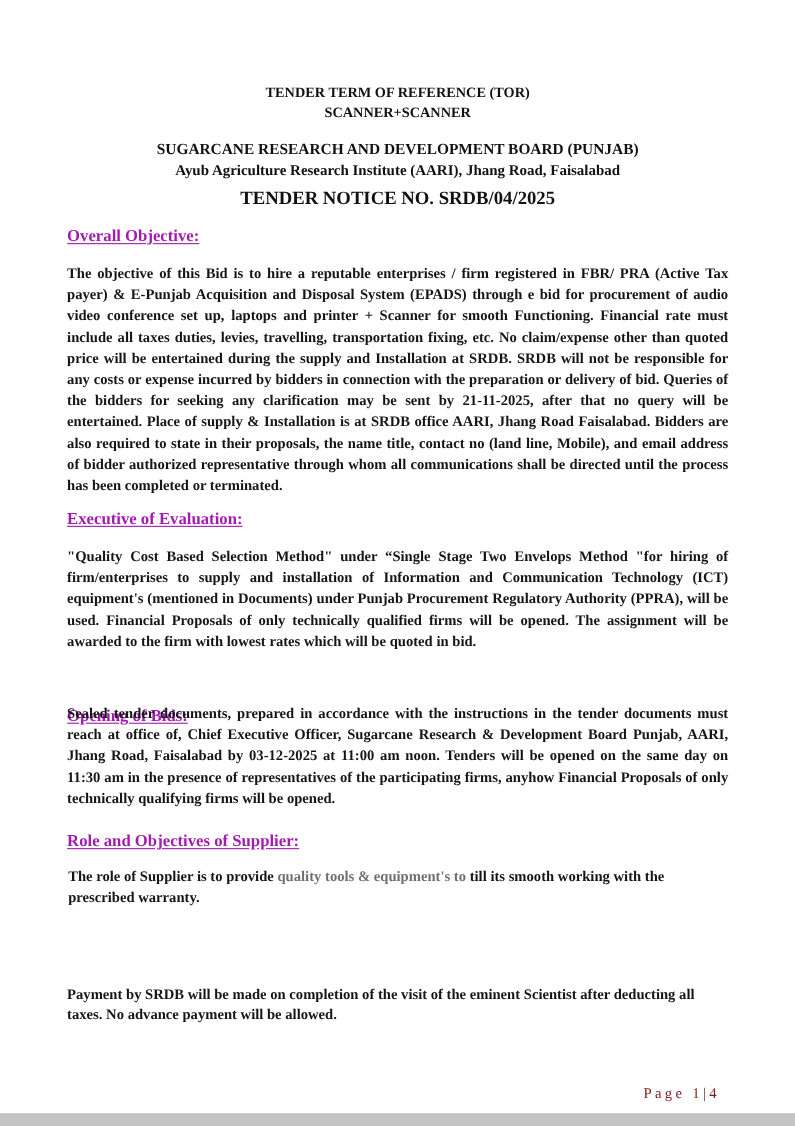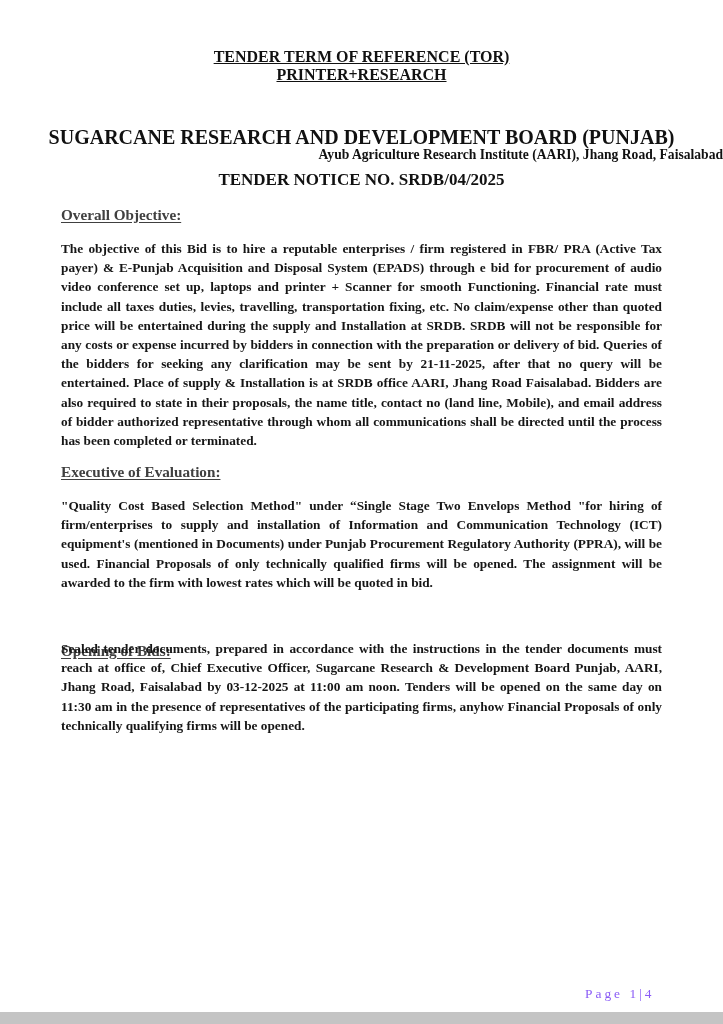--- a/index.html
+++ b/index.html
@@ -7,59 +7,62 @@
     width: 723px; height: 1024px; overflow: hidden;
     background: #ffffff;
     font-family: "Liberation Serif", "DejaVu Serif", serif;
     color: #111111;
     position: relative;
   }
   .page { position: absolute; left: 0; top: 0; width: 723px; height: 1012px; background: #ffffff; }
   .bottom-bar { position: absolute; left: 0; top: 1012px; width: 723px; height: 12px; background: #c4c4c4; }
 
   .hdr { position: absolute; left: 0; width: 723px; text-align: center; font-weight: bold; color: #111; }
-  .h1 { top: 48px; font-size: 16px; line-height: 17.5px; text-decoration: underline; }
-  .h2 { top: 128px; font-size: 20px; line-height: 18px; }
-  .h3 { top: 146px; font-size: 13.6px; line-height: 18px; text-align: right; }
+  .h1 { top: 75px; font-size: 13px; line-height: 17.5px; }
+  .h2 { top: 128px; font-size: 14px; line-height: 18px; }
+  .h3 { top: 146px; font-size: 13.6px; line-height: 18px; }
   .h4 { top: 171px; font-size: 17px; line-height: 18px; }
 
   .sec-title {
     position: absolute; left: 61px;
     font-weight: bold; font-size: 15.2px; text-decoration: underline;
-    text-underline-offset: 2px; color: #404040;
+    text-underline-offset: 2px; color: #a21caf;
   }
   .para {
     position: absolute; left: 61px; width: 601px;
     font-size: 13.3px; line-height: 19.2px; text-align: justify; color: #161616; font-weight: bold;
   }
   .para-l { text-align: left; }
   .gray { color: #707070; }
   .footer-page {
     position: absolute; left: 585px; top: 986px;
-    font-size: 13.4px; letter-spacing: 3px; color: #8b5cf6;
+    font-size: 13.4px; letter-spacing: 3px; color: #7f1d1d;
   }
 </style>
 </head>
 <body>
 
 <div class="page">
 
   <div class="hdr h1">
     <div>TENDER TERM OF REFERENCE (TOR)</div>
-    <div>PRINTER+RESEARCH</div>
+    <div>SCANNER+SCANNER</div>
   </div>
   <div class="hdr h2">SUGARCANE RESEARCH AND DEVELOPMENT BOARD (PUNJAB)</div>
   <div class="hdr h3">Ayub Agriculture Research Institute (AARI), Jhang Road, Faisalabad</div>
   <div class="hdr h4">TENDER NOTICE NO. SRDB/04/2025</div>
 
   <div class="sec-title" style="top:206px;">Overall Objective:</div>
   <div class="para" style="top:239px;">The objective of this Bid is to hire a reputable enterprises / firm registered in FBR/ PRA (Active  Tax payer) &amp; E-Punjab Acquisition and Disposal System (EPADS) through e bid for procurement  of audio video conference set up, laptops and printer + Scanner for smooth Functioning. Financial rate must include all taxes duties, levies, travelling, transportation fixing, etc. No claim/expense other than quoted price will be entertained during the supply and Installation at SRDB. SRDB will not be responsible for any costs or expense incurred by bidders in connection with the preparation or delivery of bid. Queries of the bidders for seeking any clarification may be sent by 21-11-2025, after that no query will be entertained. Place of supply &amp; Installation is at SRDB office AARI, Jhang Road Faisalabad. Bidders are also required to state in their proposals, the name title, contact no  (land line, Mobile), and email address of bidder authorized representative through whom all communications shall be directed until the process has been completed or terminated.</div>
 
   <div class="sec-title" style="top:463px;">Executive of Evaluation:</div>
   <div class="para" style="top:496px;">"Quality Cost Based Selection Method" under “Single Stage Two Envelops Method "for hiring of firm/enterprises to supply and installation of Information and Communication Technology (ICT) equipment's (mentioned in Documents)  under Punjab Procurement Regulatory Authority (PPRA), will be used. Financial Proposals of only technically qualified firms will be opened.  The assignment will be awarded to the firm with lowest rates which will be quoted in bid.</div>
 
   <div class="sec-title" style="top:608px;margin-top:34px;">Opening of Bids:</div>
   <div class="para" style="top:639px;">Sealed tender documents, prepared in accordance with the instructions in the tender documents must reach at office of, Chief Executive Officer, Sugarcane Research &amp; Development Board Punjab, AARI, Jhang Road, Faisalabad by 03-12-2025 at 11:00 am noon. Tenders will be opened on the same day on 11:30 am in the presence of representatives of the participating firms, anyhow Financial Proposals of only technically qualifying firms will be opened.</div>
 
+  <div class="sec-title" style="top:756px;">Role and Objectives of Supplier:</div>
+  <div class="para para-l" style="top:787px; left:62px; width:580px;"><span>The role of Supplier is to provide </span><span class="gray">quality tools &amp; equipment's to</span><span> till its smooth working with the prescribed warranty.</span></div>
+  <div class="para para-l" style="top:895px; left:61px; width:585px; line-height:17.5px;">Payment by SRDB will be made on completion of the visit of the eminent Scientist after deducting all taxes. No advance payment will be allowed.</div>
 
   <div class="footer-page">Page 1|4</div>
 </div>
 <div class="bottom-bar"></div>
 
 </body></html>

